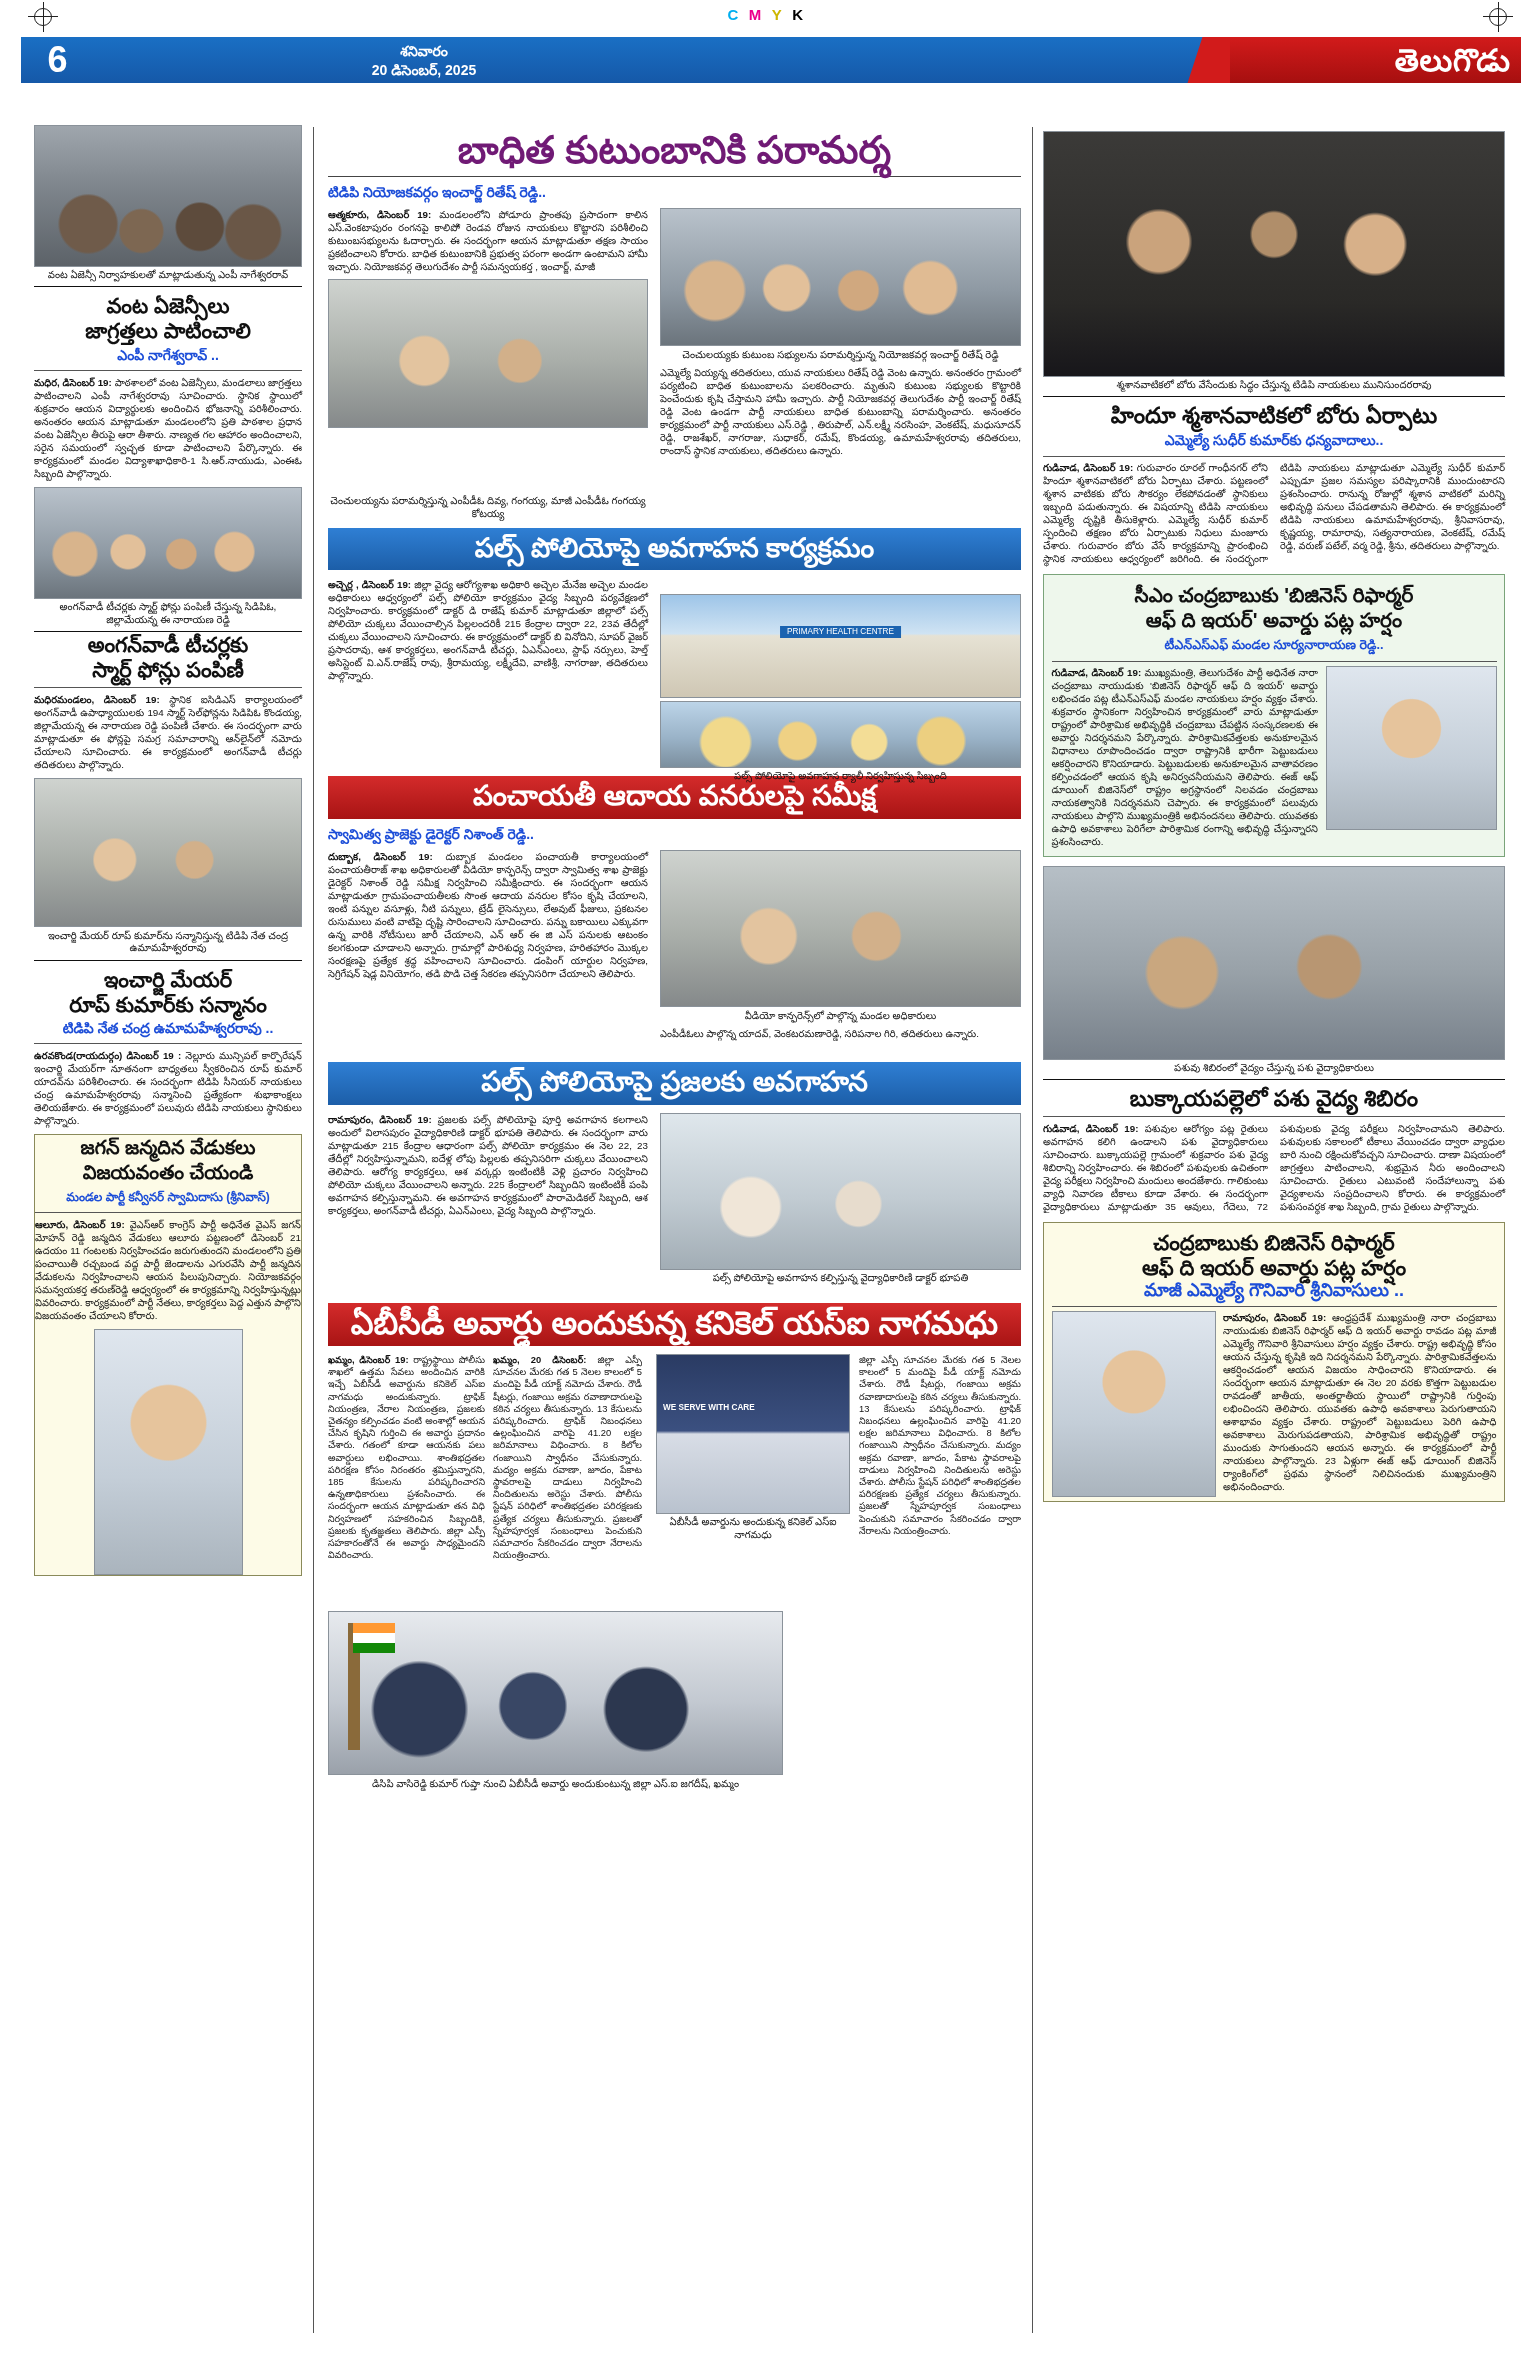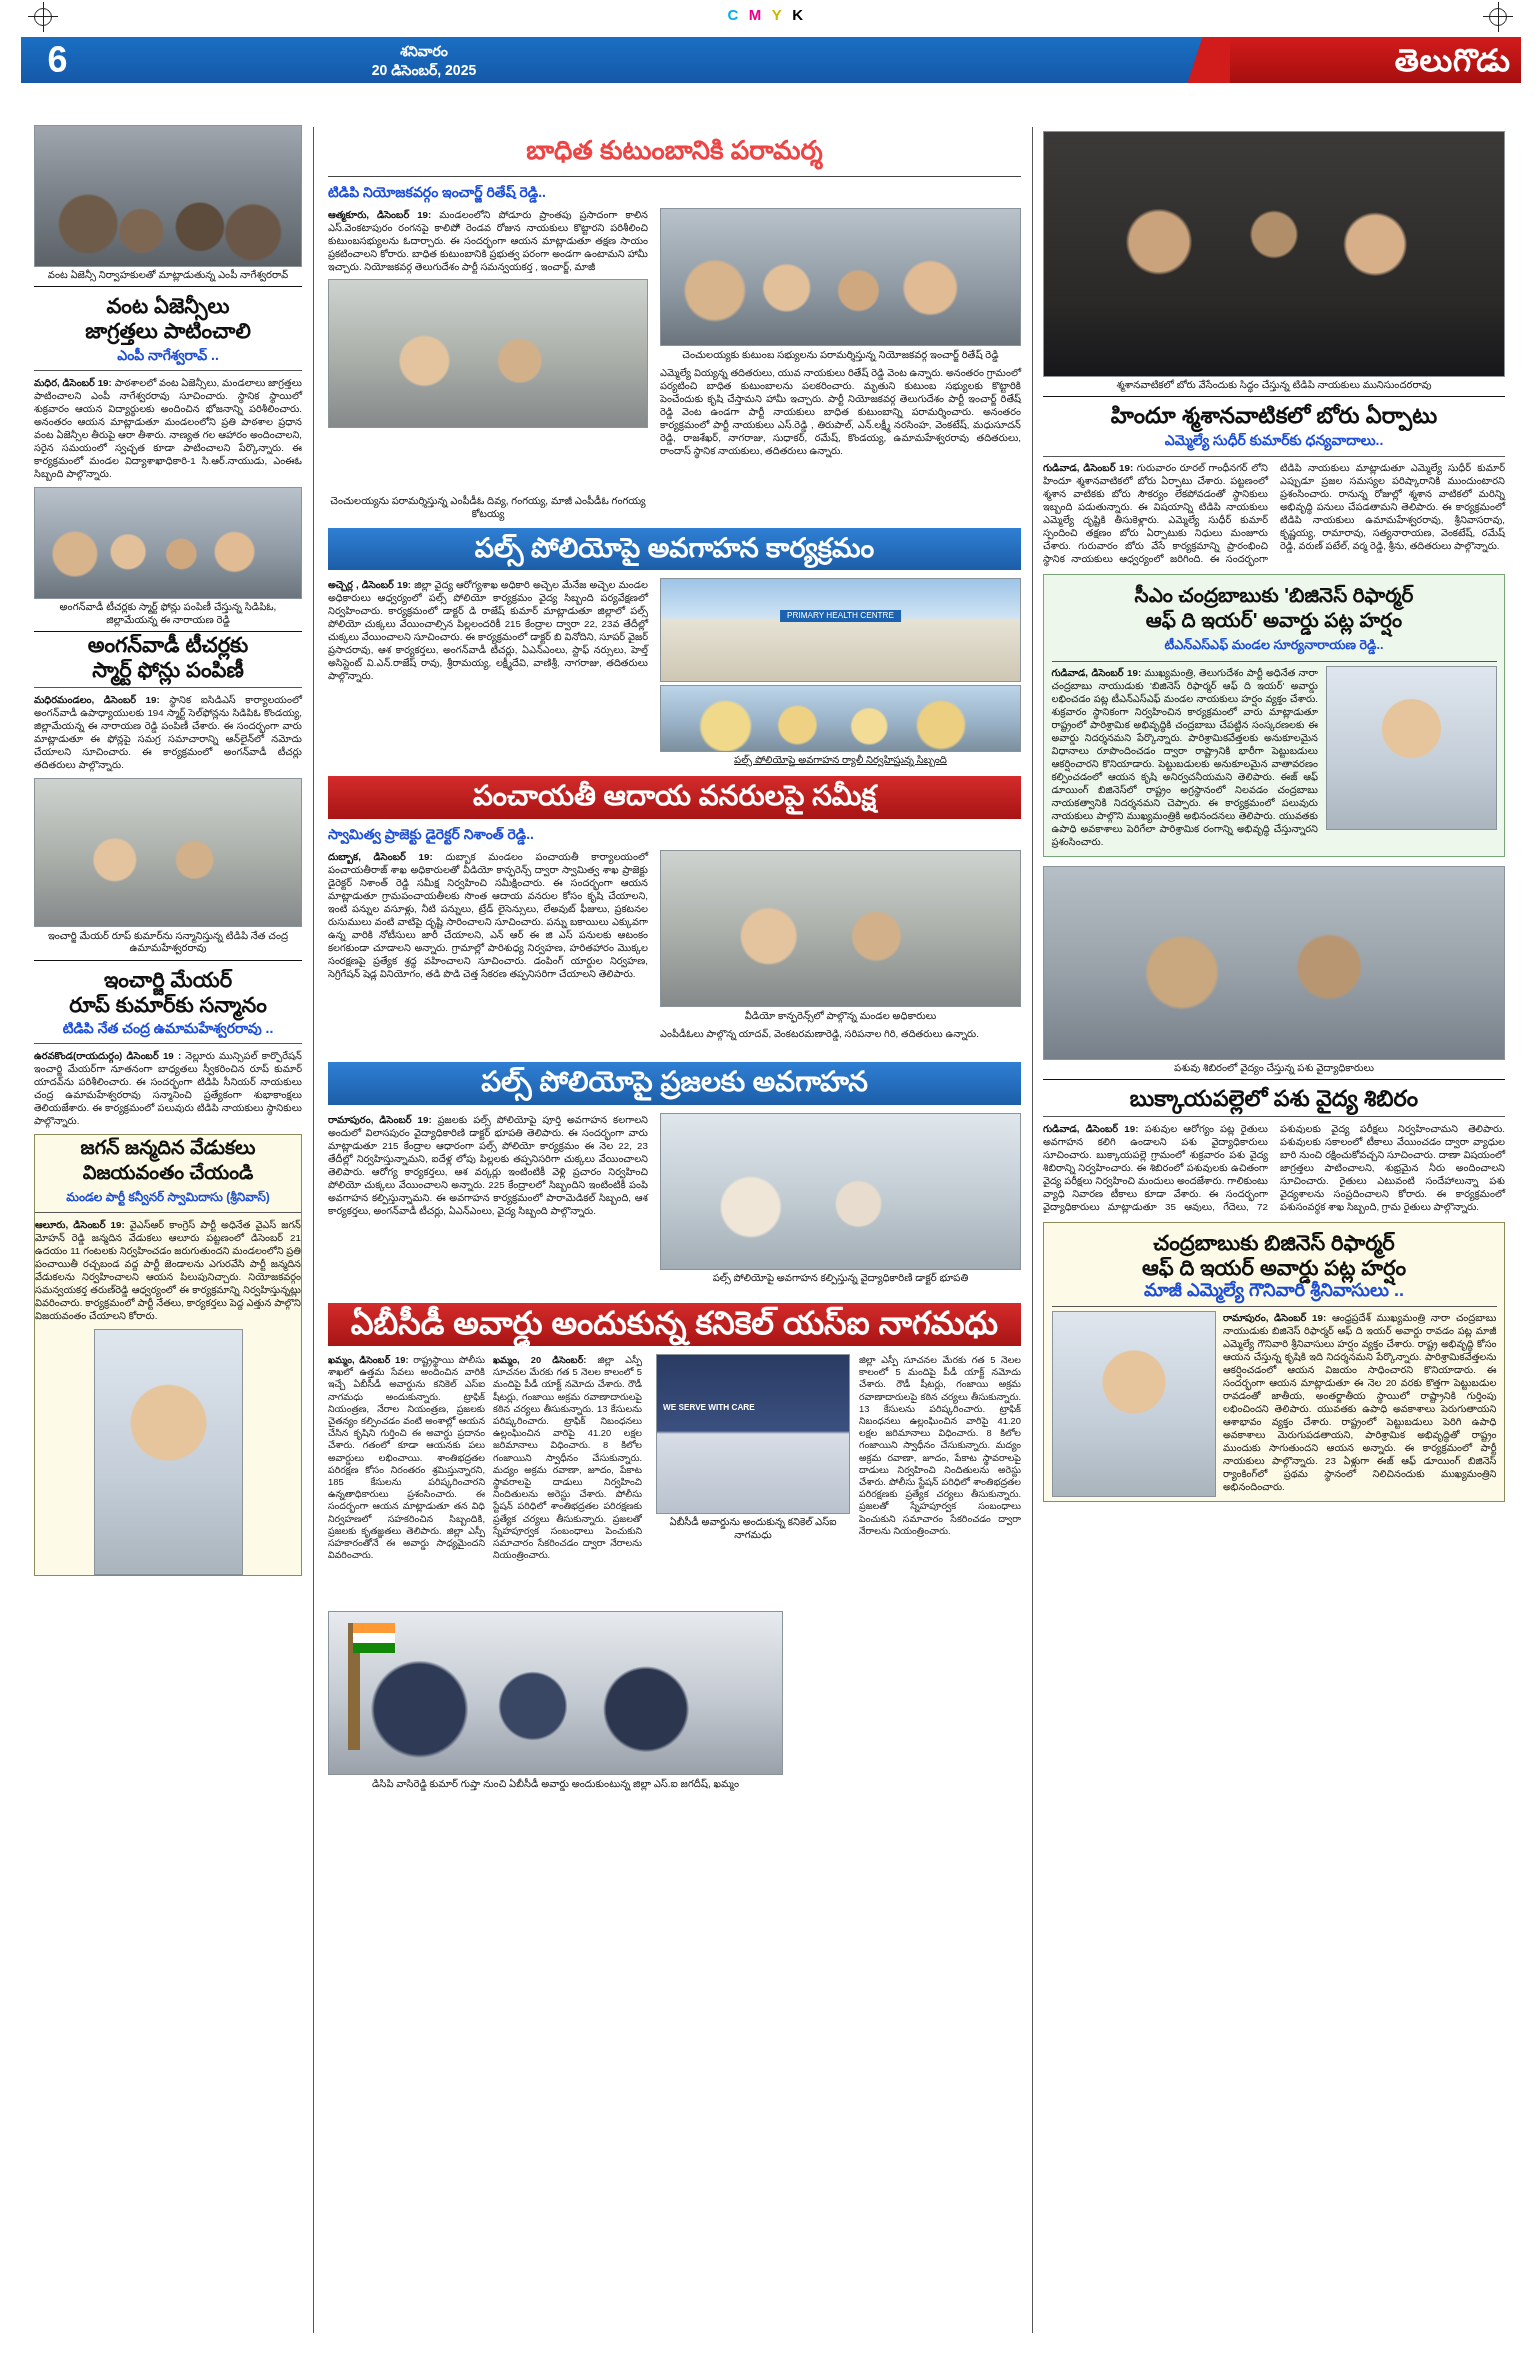--- a/index.html
+++ b/index.html
@@ -58,21 +58,21 @@
 
   
   .col { position:absolute; }
   .photo {
     background:#cfd6dd; border:0.7px solid #8a929a; position:relative; overflow:hidden;
   }
   .cap {
     font-size:10px; line-height:12.7px; text-align:center; color:#111; padding:2.2px 1.5px 0;
   }
   .headline-main {
-    font-size:26px; font-weight:bold; text-align:center; color:#ef4444; line-height:39px;
+    font-size:38px; font-weight:bold; text-align:center; color:#701a75; line-height:39px;
   }
   .headline-band {
     color:#fff; font-weight:bold; font-size:27px; text-align:center; line-height:40px;
   }
   .band-blue { background:linear-gradient(180deg,#2f7fd4,#1c5ea8); }
   .band-red  { background:linear-gradient(180deg,#d42b2b,#a81414); }
   .sub-head {
     font-size:14px; font-weight:bold; text-align:center; line-height:19.4px; color:#1d4ed8;
   }
   .colhead {
@@ -267,21 +267,21 @@
     <div style="margin-top:7.5px;">
       <div class="headline-band band-blue" style="height:42px;">పల్స్ పోలియోపై అవగాహన కార్యక్రమం</div>
     </div>
     <div style="position:relative; margin-top:7.5px; height:194px;">
       <div style="position:absolute; left:0; top:0; width:320px;">
         <div class="body-text">
           <span class="dateline">అచ్చెర్ల , డిసెంబర్ 19:</span>
           <span>జిల్లా వైద్య ఆరోగ్యశాఖ అధికారి అచ్చెల మేనేజ అచ్చెల మండల అధికారులు ఆధ్వర్యంలో పల్స్ పోలియో కార్యక్రమం వైద్య సిబ్బంది పర్యవేక్షణలో నిర్వహించారు. కార్యక్రమంలో డాక్టర్ డి రాజేష్ కుమార్ మాట్లాడుతూ జిల్లాలో పల్స్ పోలియో చుక్కలు వేయించాల్సిన పిల్లలందరికీ 215 కేంద్రాల ద్వారా 22, 23వ తేదీల్లో చుక్కలు వేయించాలని సూచించారు. ఈ కార్యక్రమంలో డాక్టర్ బి వినోదిని, సూపర్ వైజర్ ప్రసాదరావు, ఆశ కార్యకర్తలు, అంగన్‌వాడీ టీచర్లు, ఏఎన్ఎంలు, స్టాఫ్ నర్సులు, హెల్త్ అసిస్టెంట్ వి.ఎన్.రాజేష్ రావు, శ్రీరామయ్య, లక్ష్మీదేవి, వాణిశ్రీ, నాగరాజు, తదితరులు పాల్గొన్నారు.</span>
         </div>
       </div>
-      <div style="position:absolute; left:332px; top:0; width:299px;text-decoration:underline;">
+      <div style="position:absolute; left:332px; top:16px; width:299px;">
         <div class="photo ph-bldg" style="width:361px; height:104px;">
           <div class="swatch-inner"></div>
           <div style="position:absolute; left:50%; top:31px; transform:translateX(-50%); background:#1b63b0; color:#fff; font-size:8.2px; padding:1.5px 7.5px; white-space:nowrap;">PRIMARY HEALTH CENTRE</div>
         </div>
         <div class="photo ph-rally" style="width:361px; height:67px; margin-top:3px;">
             <div class="swatch-inner"></div>
           </div>
         <div class="cap" style="width:361px;">పల్స్ పోలియోపై అవగాహన ర్యాలీ నిర్వహిస్తున్న సిబ్బంది</div>
       </div>
     </div>

